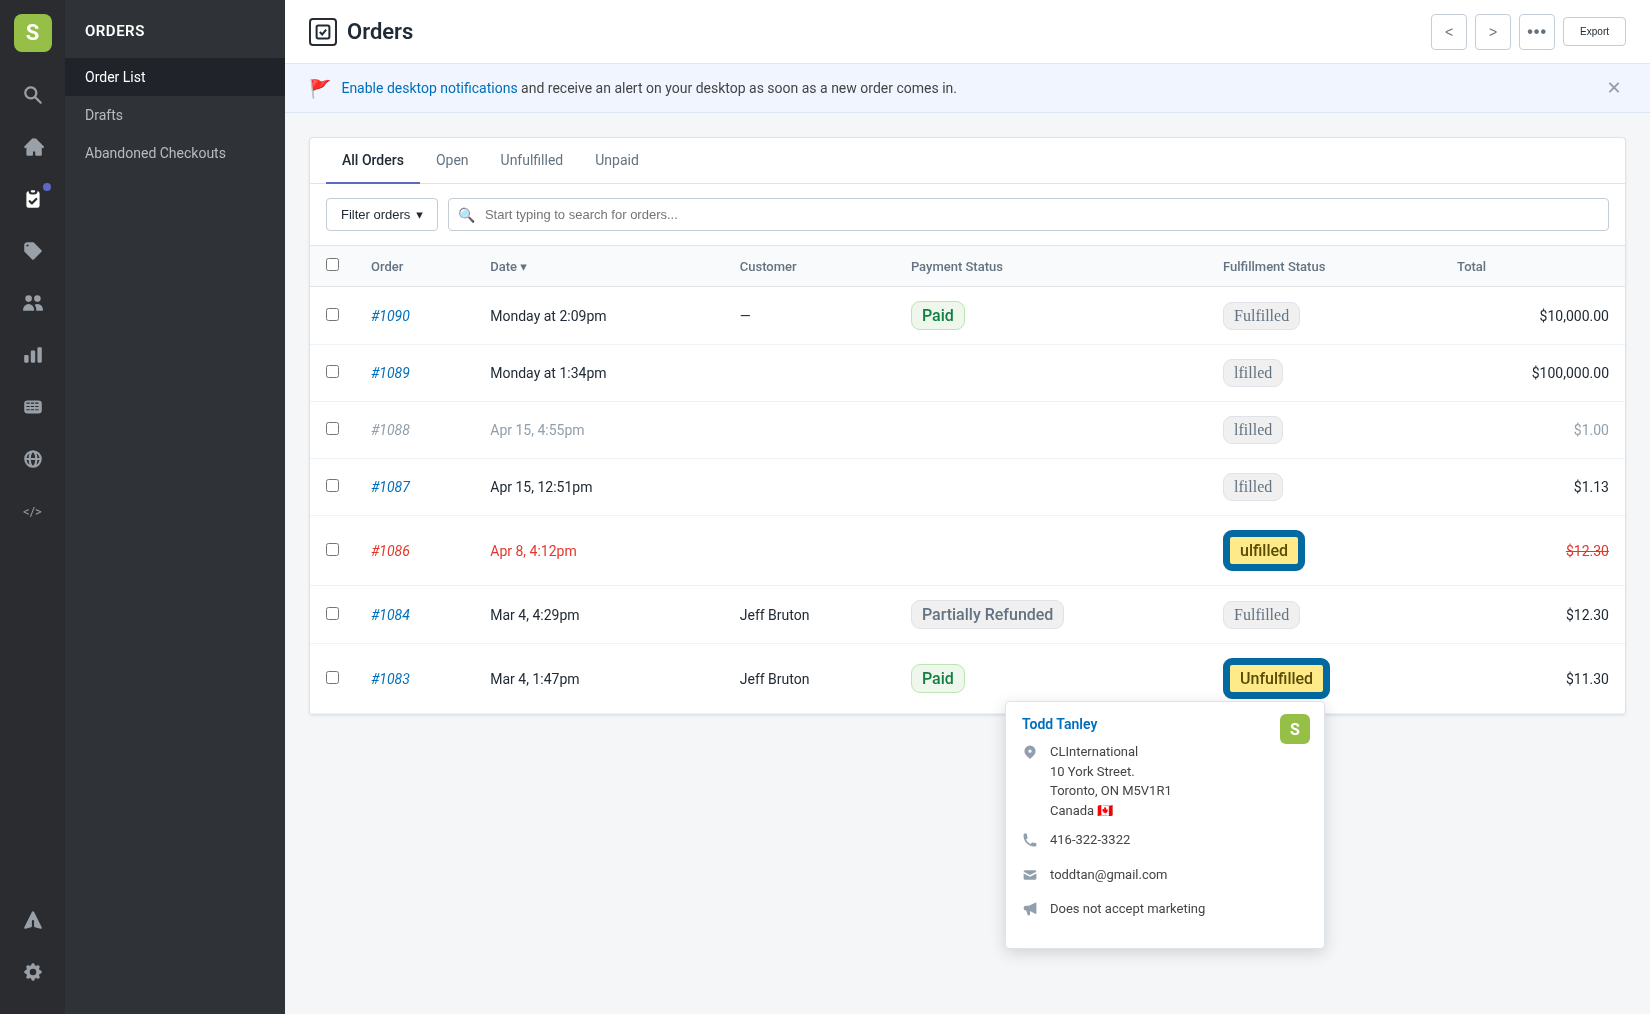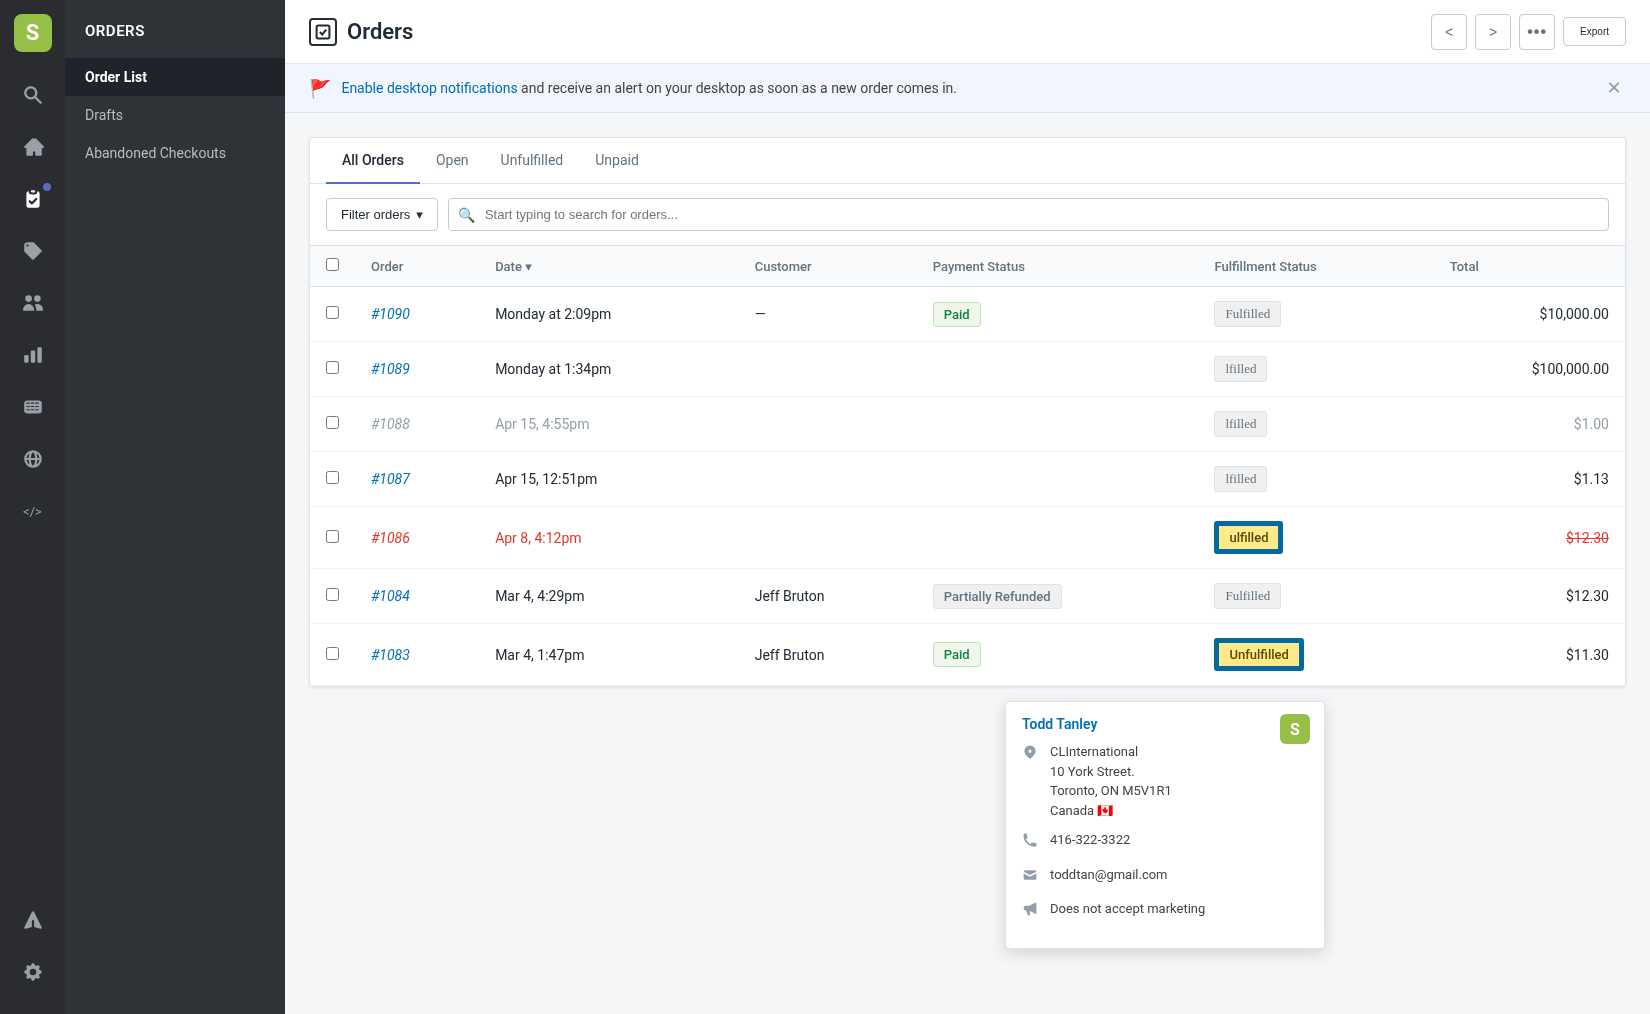--- a/index.html
+++ b/index.html
@@ -74,21 +74,21 @@
       letter-spacing: 0.5px;
       text-transform: uppercase;
     }
     .nav-item {
       padding: 11px 20px;
       color: #b8bcbf;
       font-size: 14px;
       cursor: pointer;
       border-radius: 0;
     }
-    .nav-item.active { background: #20232a; color: #fff; font-weight: 700; }
+    .nav-item.active { background: #20232a; color: #fff; font-weight: 400; }
 
     
     .main-area {
       flex: 1;
       background: #f4f6f8;
       height: 1014px;
       display: flex;
       flex-direction: column;
     }
 
@@ -295,28 +295,28 @@
       border-bottom: 1px solid #f0f3f5;
       vertical-align: middle;
     }
     .orders-table td.right { text-align: right; }
     .order-link { color: #006fbb; text-decoration: none; font-style: italic; }
     .order-link.red { color: #e3372c; }
     .order-link.disabled { color: #919eab; pointer-events: none; }
     .badge {
       display: inline-block;
       padding: 4px 10px;
-      border-radius: 3px;
-      font-size: 13px;
+      border-radius: 9px;
+      font-size: 16px;
       font-weight: 500;
     }
     .badge-paid { background: #eff7ed; color: #108043; border: 1px solid #bbe5b3; }
     .badge-fulfilled { background: #f0f0f0; color: #637381; border: 1px solid #dde3e8; font-family: Liberation Serif, serif; }
     .badge-partial-refund { background: #f0f0f0; color: #637381; border: 1px solid #dde3e8; }
-    .badge-unfulfilled { background: #ffea8a; color: #594b00; border: 5px solid #0369a1; text-align: center; }
+    .badge-unfulfilled { background: #ffea8a; color: #594b00; border: 7px solid #0369a1; text-align: center; }
     .checkbox-cell { width: 44px; }
     .customer-underline { text-decoration: underline; }
     .em-dash { color: #212b35; }
 
     
     .tooltip-popup {
       position: absolute;
       top: 455px;
       left: 695px;
       background: #fff;

